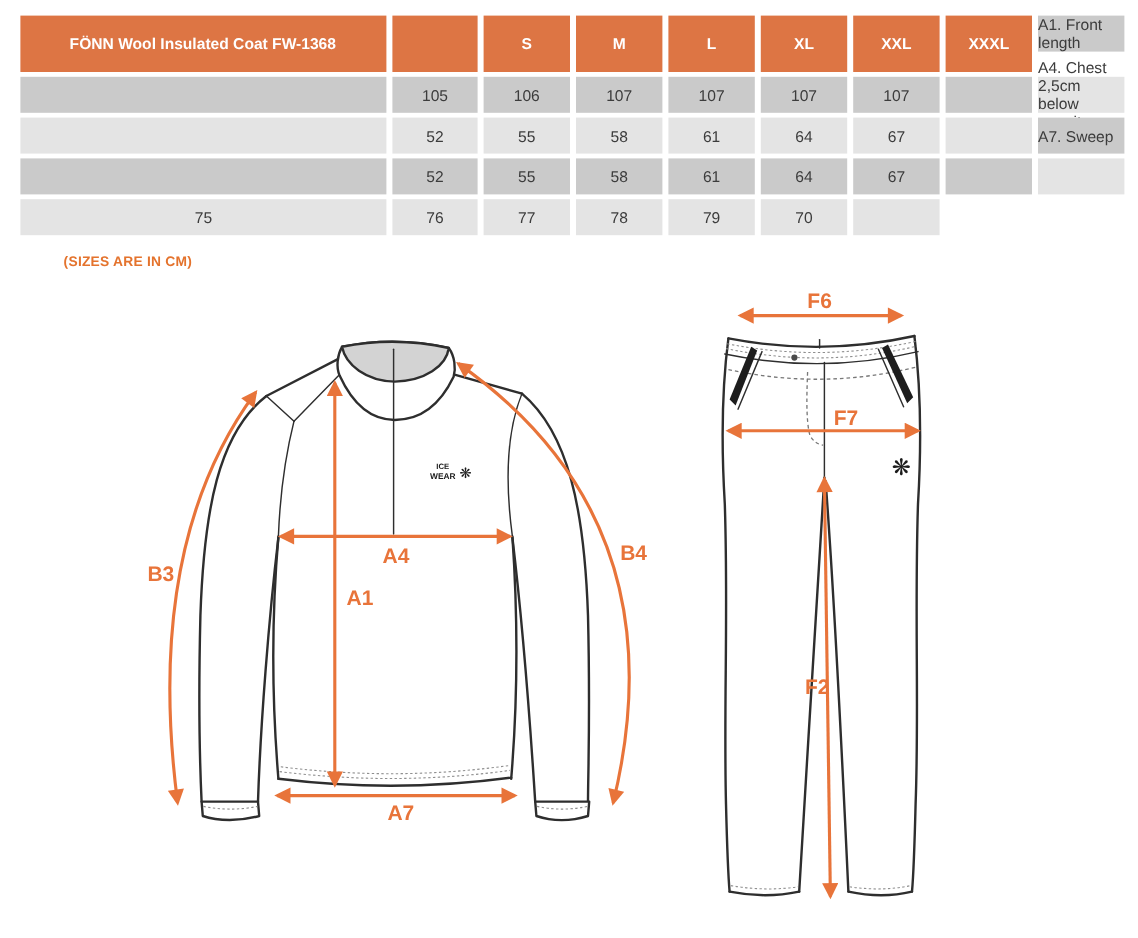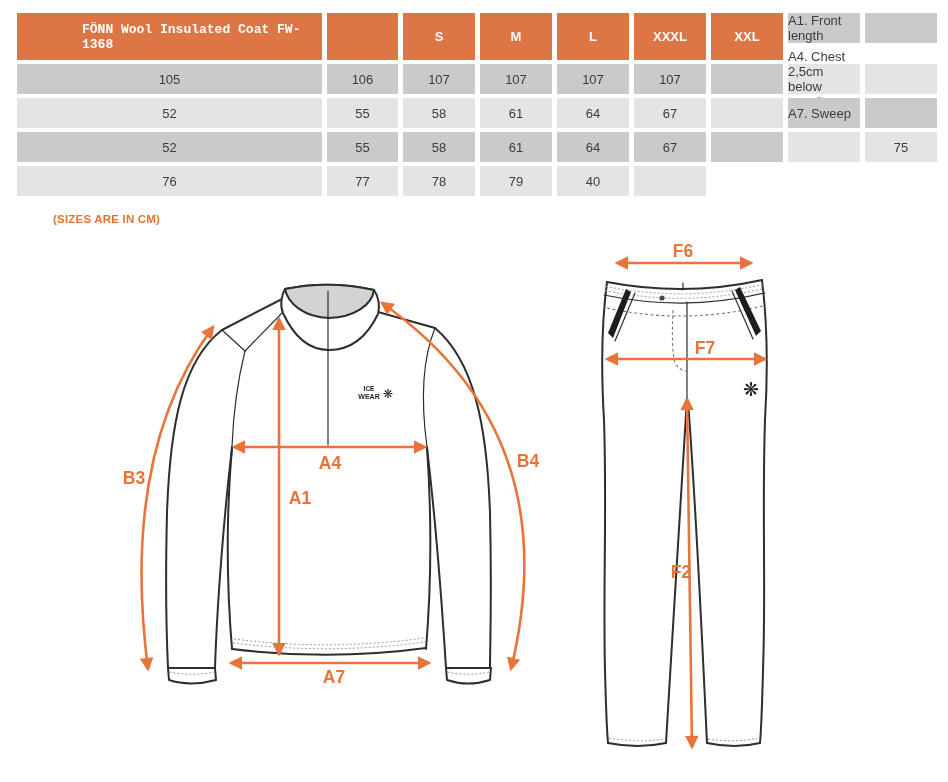--- a/index.html
+++ b/index.html
@@ -12,21 +12,21 @@
     position:absolute;left:17px;top:13px;
     display:grid;
     grid-template-columns:305px 71px repeat(7,72px);
     grid-auto-rows:auto;
     gap:4px 5px;
   }
   .th{
     background:#DD7544;color:#ffffff;font-weight:bold;font-size:13px;
     height:47px;display:flex;align-items:center;justify-content:center;
   }
-  .th.title-cell{justify-content:flex-start;padding-left:65px;box-sizing:border-box;font-family:Liberation Mono, monospace;}
+  .th.title-cell{justify-content:flex-start;padding-left:41px;box-sizing:border-box;}
   .td{
     height:30px;display:flex;align-items:center;justify-content:center;
     font-size:13px;color:#3c3c3c;
   }
   .td.label-cell{justify-content:flex-start;box-sizing:border-box;}
   .row-dark{background:#cacaca;}
   .row-light{background:#e4e4e4;}
   
   .units-note{
     position:absolute;left:53px;top:213px;
@@ -47,22 +47,23 @@
 </style>
 </head>
 <body>
 
 <div class="size-table">
   <div class="th title-cell">FÖNN Wool Insulated Coat FW-1368</div>
   <div class="th"></div>
   <div class="th">S</div>
   <div class="th">M</div>
   <div class="th">L</div>
+  <div class="th">XL</div>
+  <div class="th">XXL</div>
   <div class="th">XXXL</div>
-  <div class="th">XXL</div>
 
   <div class="td label-cell row-dark">A1. Front length</div>
   <div class="td row-dark"></div>
   <div class="td row-dark">105</div>
   <div class="td row-dark">106</div>
   <div class="td row-dark">107</div>
   <div class="td row-dark">107</div>
   <div class="td row-dark">107</div>
   <div class="td row-dark">107</div>
   <div class="td row-dark"></div>
@@ -86,21 +87,21 @@
   <div class="td row-dark">64</div>
   <div class="td row-dark">67</div>
   <div class="td row-dark"></div>
 
   <div class="td row-light"></div>
   <div class="td row-light">75</div>
   <div class="td row-light">76</div>
   <div class="td row-light">77</div>
   <div class="td row-light">78</div>
   <div class="td row-light">79</div>
-  <div class="td row-light">40</div>
+  <div class="td row-light">70</div>
   <div class="td row-light"></div>
 </div>
 
 <div class="units-note">(SIZES ARE IN CM)</div>
 
 <svg class="diagram" style="left:110px;top:265px;" width="445" height="430" viewBox="0 0 445 430">
   <defs>
     <marker id="ah-j" viewBox="0 0 10 10" refX="8.2" refY="5" markerWidth="6" markerHeight="5.2" orient="auto-start-reverse">
       <path d="M0,0 L10,5 L0,10 Z" fill="#E8743A"></path>
     </marker>

